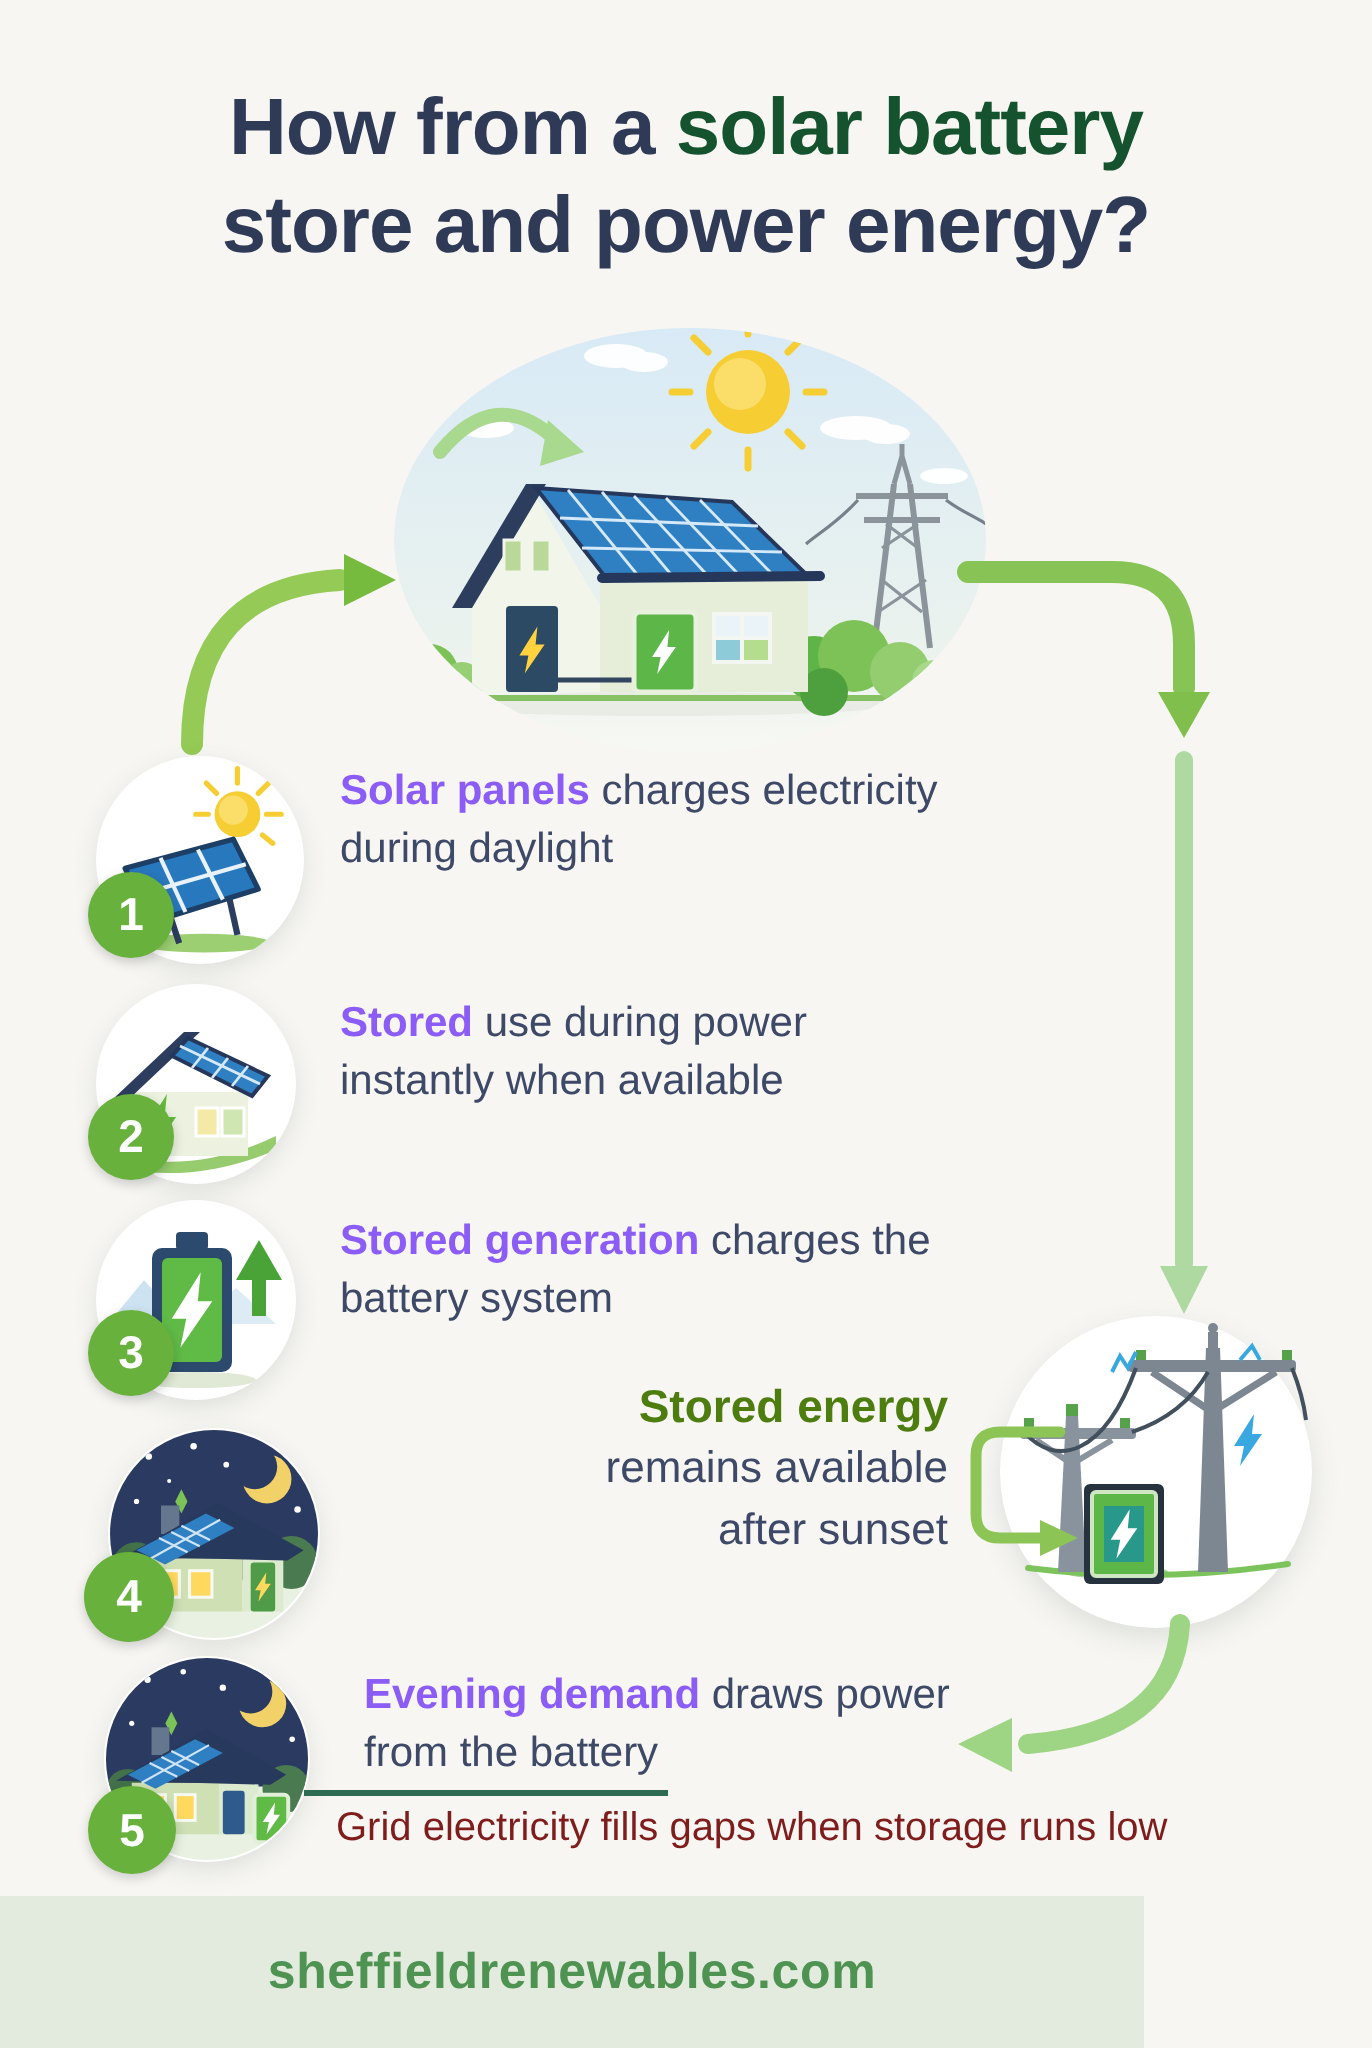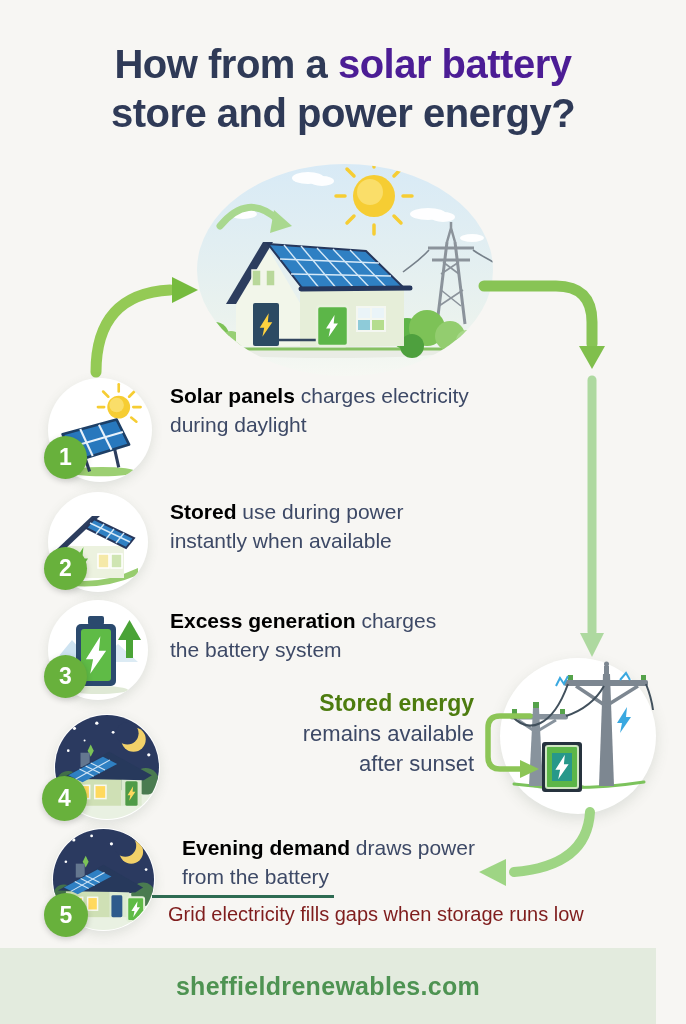--- a/index.html
+++ b/index.html
@@ -4,45 +4,45 @@
 <style>
   html,body{margin:0;padding:0;background:#e9e9e7;}
   .poster{
     position:relative;width:686px;height:1024px;margin:0 auto;
     background:#f7f6f3;overflow:hidden;
     font-family:"Liberation Sans", sans-serif;color:#2f3a57;
   }
   
   .title{position:absolute;top:40px;left:0;right:0;text-align:center;
     font-size:40px;font-weight:700;line-height:1.22;letter-spacing:-.5px;color:#2f3a57;}
-  .title .hl{color:#4c1d95;}
+  .title .hl{color:#14532d;}
   
   .hero{position:absolute;left:0;top:156px;z-index:2;}
   .flow{position:absolute;left:0;top:0;z-index:3;pointer-events:none;}
   
   .icon-wrap{position:absolute;border-radius:50%;background:#fff;
     box-shadow:0 4px 12px rgba(80,100,80,.14);z-index:4;}
   .icon-wrap svg{display:block;border-radius:50%;}
   .badge{position:absolute;width:43px;height:43px;border-radius:50%;
     background:#68b13c;color:#fff;font-weight:700;font-size:23px;
     display:flex;align-items:center;justify-content:center;z-index:5;
     box-shadow:0 2px 6px rgba(0,0,0,.18);}
   
   .step-text{position:absolute;font-size:21px;color:#3d4966;line-height:1.36;z-index:4;}
-  .step-text b{color:#000000;font-weight:700;}
+  .step-text b{color:#8b5cf6;font-weight:700;}
   .step-text-right{text-align:right;}
   .step-text-right .bold-line{display:block;font-size:23px;font-weight:700;color:#4d7c0f;}
   .divider{position:absolute;left:152px;top:895px;width:182px;height:3px;
     background:#2e6b52;z-index:4;}
   .note{position:absolute;left:168px;top:903px;font-size:20px;color:#7f1d1d;z-index:4;white-space:nowrap;}
   
   .stored-wrap{position:absolute;left:500px;top:658px;width:156px;height:156px;
     border-radius:50%;background:#fff;box-shadow:0 5px 14px rgba(80,100,80,.15);z-index:2;}
   
-  .footer{position:absolute;left:0;top:948px;width:656px;height:76px;
+  .footer{position:absolute;left:0;top:948px;width:572px;height:76px;
     background:#e3ebde;display:flex;align-items:center;justify-content:center;z-index:4;}
   .footer-text{color:#4e9352;font-size:25px;font-weight:700;letter-spacing:.3px;}
 </style>
 </head>
 <body>
 
 <svg width="0" height="0" style="position:absolute" aria-hidden="true">
   <defs>
       <polygon id="bolt" points="3,-13 -7,3 -2,3 -4,13 7,-3 2,-3"></polygon>
     </defs>
@@ -262,21 +262,21 @@
         <rect x="40" y="16" width="16" height="9" rx="2" fill="#2b4a6e"></rect>
         <rect x="28" y="24" width="40" height="62" rx="5" fill="#2b4a6e"></rect>
         <rect x="33" y="29" width="30" height="52" rx="3" fill="#5fbb46"></rect>
         <use href="#bolt" transform="translate(48,55) scale(1.45)" fill="#ffffff"></use>
       </g>
     </svg>
   </div>
   <div class="badge" style="left:44px;top:655px">
       <span>3</span>
     </div>
-  <div class="step-text" style="left:170px;top:607px;width:300px"><b>Excess generation</b><span> charges the battery system</span></div>
+  <div class="step-text" style="left:170px;top:607px;width:300px"><b>Stored generation</b><span> charges the battery system</span></div>
 
   <div class="icon-wrap" style="left:54px;top:714px;width:106px;height:106px">
     <svg width="106" height="106" viewBox="0 0 104 104">
       <defs>
           <clipPath id="n4c">
             <circle cx="52" cy="52" r="51"></circle>
           </clipPath>
         </defs>
       <circle cx="52" cy="52" r="51" fill="#ffffff"></circle>
       <g clip-path="url(#n4c)">

